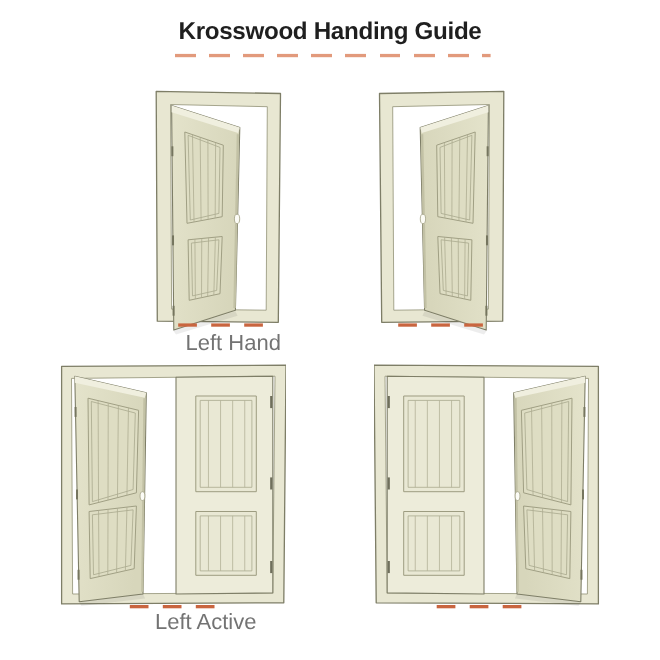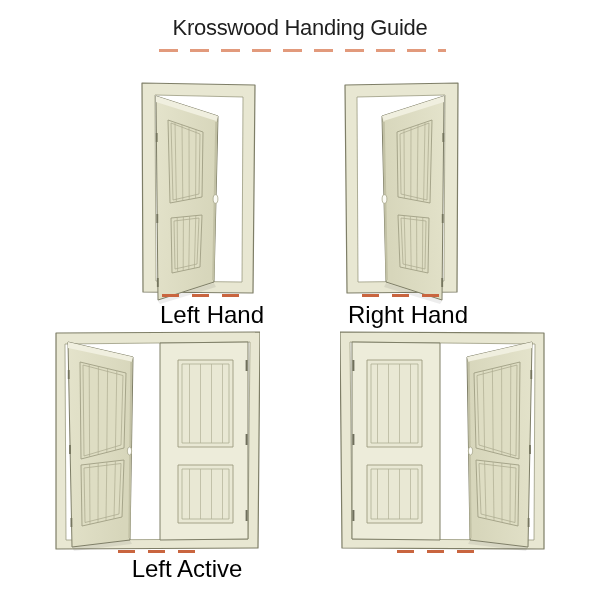--- a/index.html
+++ b/index.html
@@ -2,32 +2,32 @@
 <html><head>
 <meta charset="utf-8">
 <style>
   html,body{margin:0;padding:0;background:#ffffff;}
   #stage{
     position:relative;width:600px;height:600px;background:#ffffff;overflow:hidden;
     font-family:"Liberation Sans", sans-serif;
   }
   .title{
     position:absolute;top:15px;left:0;right:0;text-align:center;
-    font-size:22px;font-weight:normal;color:#1f1f1f;letter-spacing:-0.3px;margin:0;
+    font-size:22px;font-weight:bold;color:#1f1f1f;letter-spacing:-0.3px;margin:0;
   }
   .title-underline{
     position:absolute;top:49px;left:159px;width:287px;height:3px;
     background:repeating-linear-gradient(90deg,#e29a7c 0 19px,transparent 19px 31px);
   }
   .diagram{position:absolute;}
   .dash-row{position:absolute;display:flex;gap:13px;}
   .dash-row span{display:block;width:17px;height:3px;background:#c9653f;}
   .door-label{
     position:absolute;transform:translateX(-50%);white-space:nowrap;
-    font-size:24px;color:#000000;
+    font-size:20px;color:#737373;
   }
   svg{display:block;}
 </style>
 </head>
 <body>
 
 <div id="stage">
 
   <h1 class="title">Krosswood Handing Guide</h1>
   <div class="title-underline"></div>
@@ -100,21 +100,20 @@
   <div class="door-label" style="left:212px;top:301px">Left Hand</div>
 
   <svg class="diagram" style="left:340px;top:78px" width="130" height="228" viewBox="0 0 130 228">
     <use href="#single-door" transform="translate(130,0) scale(-1,1)"></use>
   </svg>
   <div class="dash-row" style="left:362px;top:294px">
     <span></span>
       <span></span>
       <span></span>
   </div>
-  <div class="door-label" style="left:408px;top:301px">Right Hand</div>
 
   <svg class="diagram" style="left:55px;top:330px" width="205" height="222" viewBox="0 0 205 222">
     <use href="#double-door"></use>
   </svg>
   <div class="dash-row" style="left:118px;top:550px">
     <span></span>
       <span></span>
       <span></span>
   </div>
   <div class="door-label" style="left:187px;top:555px">Left Active</div>

